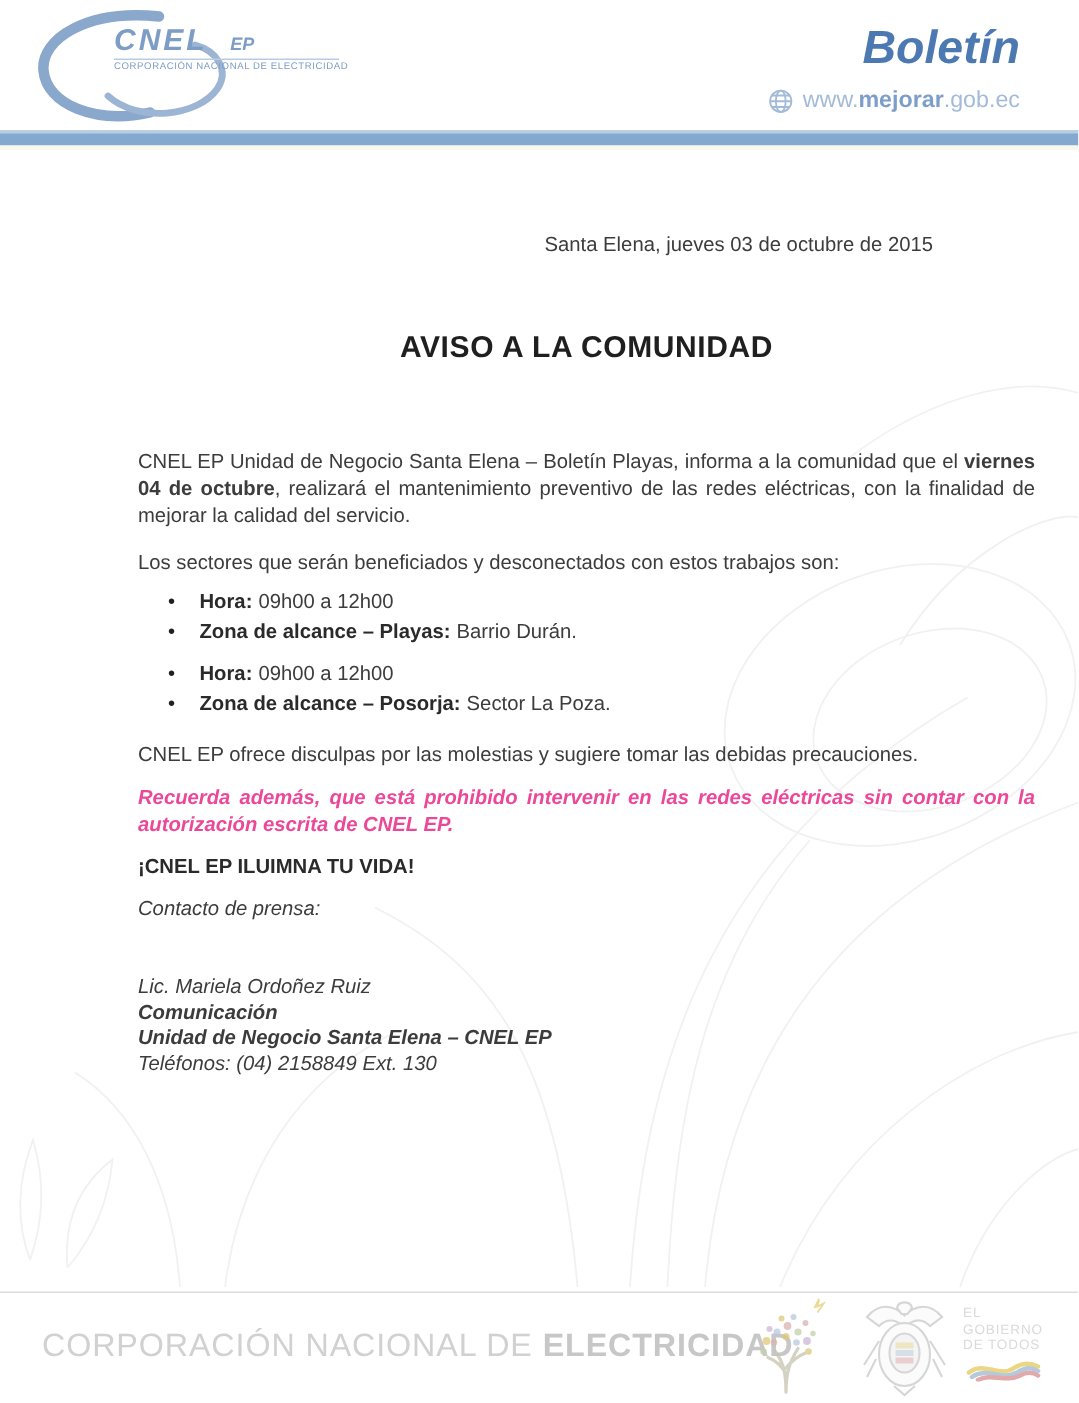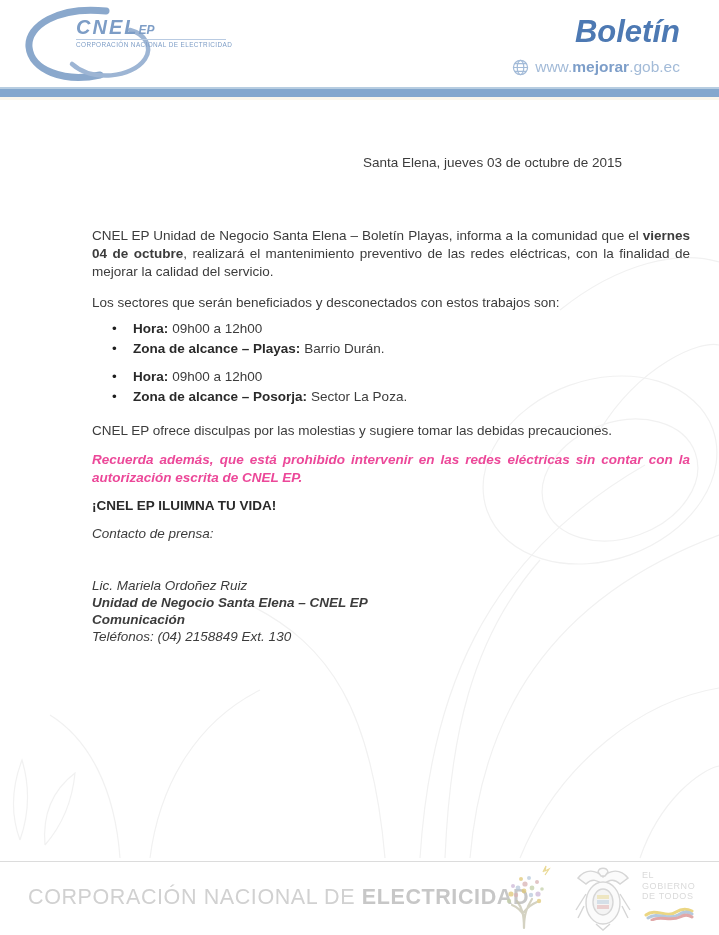--- a/index.html
+++ b/index.html
@@ -9,21 +9,21 @@
   }
   
   .watermark { position:absolute; left:0; top:0; z-index:0; }
 
   
   .header { position:absolute; left:0; top:0; width:719px; height:87px; z-index:2; }
   .logo { position:absolute; left:14px; top:4px; width:220px; height:82px; }
   .logo-swirl { position:absolute; left:0; top:0; }
   .logo-text { position:absolute; left:62px; top:12px; white-space:nowrap; }
   .logo-brand { font-size:20px; font-weight:bold; font-style:italic; color:#7d9dc6; letter-spacing:2px; }
-  .logo-ep { font-size:12px; font-weight:bold; font-style:italic; color:#7d9dc6; margin-left:0; }
+  .logo-ep { font-size:12px; font-weight:bold; font-style:italic; color:#7d9dc6; margin-left:15px; }
   .logo-tagline { font-size:6.4px; color:#7d9dc6; letter-spacing:0.4px; margin-top:0px; border-top:1px solid #b9cbe2; padding-top:1px; width:150px; }
   .bulletin { position:absolute; right:39px; top:14px; font-size:31px; font-weight:bold; font-style:italic; color:#4d79b3; }
   .website { position:absolute; right:39px; top:58px; display:flex; align-items:center; gap:6px; font-size:15.5px; color:#a3bbd8; }
   .website .brand-bold { font-weight:bold; color:#7d9ec9; }
 
   
   .bar { position:absolute; left:0; top:87px; width:719px; height:10px; background:#84a8ce;
          border-top:2px solid #b7cde1; box-sizing:border-box; z-index:2; }
   .bar-under { position:absolute; left:0; top:97px; width:719px; height:3px; background:#faf7ec; z-index:2; }
 
@@ -112,20 +112,21 @@
     </div>
   </div>
 
   <div class="bar"></div>
   <div class="bar-under"></div>
 
   <main class="content">
 
     <p class="dateline">Santa Elena, jueves 03 de octubre de 2015</p>
 
+    <h1 class="title">AVISO A LA COMUNIDAD</h1>
 
     <p class="intro"><span>CNEL EP Unidad de Negocio Santa Elena – Boletín Playas, informa a la comunidad que el </span><b>viernes 04 de octubre</b><span>, realizará el mantenimiento preventivo de las redes eléctricas, con la finalidad de mejorar la calidad del servicio.</span></p>
 
     <p class="sectors">Los sectores que serán beneficiados y desconectados con estos trabajos son:</p>
 
     <ul class="outage-list g1">
       <li>
         <span class="blabel">Hora:</span><span>09h00 a 12h00</span>
       </li>
       <li>
@@ -145,22 +146,22 @@
     <p class="apology">CNEL EP ofrece disculpas por las molestias y sugiere tomar las debidas precauciones.</p>
 
     <p class="warning">Recuerda además, que está prohibido intervenir en las redes eléctricas sin contar con la autorización escrita de CNEL EP.</p>
 
     <p class="slogan">¡CNEL EP ILUIMNA TU VIDA!</p>
 
     <p class="press">Contacto de prensa:</p>
 
     <div class="signature">
       <p>Lic. Mariela Ordoñez Ruiz</p>
+      <p class="sig-bold">Comunicación</p>
       <p class="sig-bold">Unidad de Negocio Santa Elena – CNEL EP</p>
-      <p class="sig-bold">Comunicación</p>
       <p>Teléfonos: (04) 2158849 Ext. 130</p>
     </div>
   </main>
 
   <footer class="footer">
     <div class="footer-rule"></div>
 
     <div class="footer-org"><span>CORPORACIÓN NACIONAL DE </span><b>ELECTRICIDAD</b></div>
 
     <div class="tree-logo">

